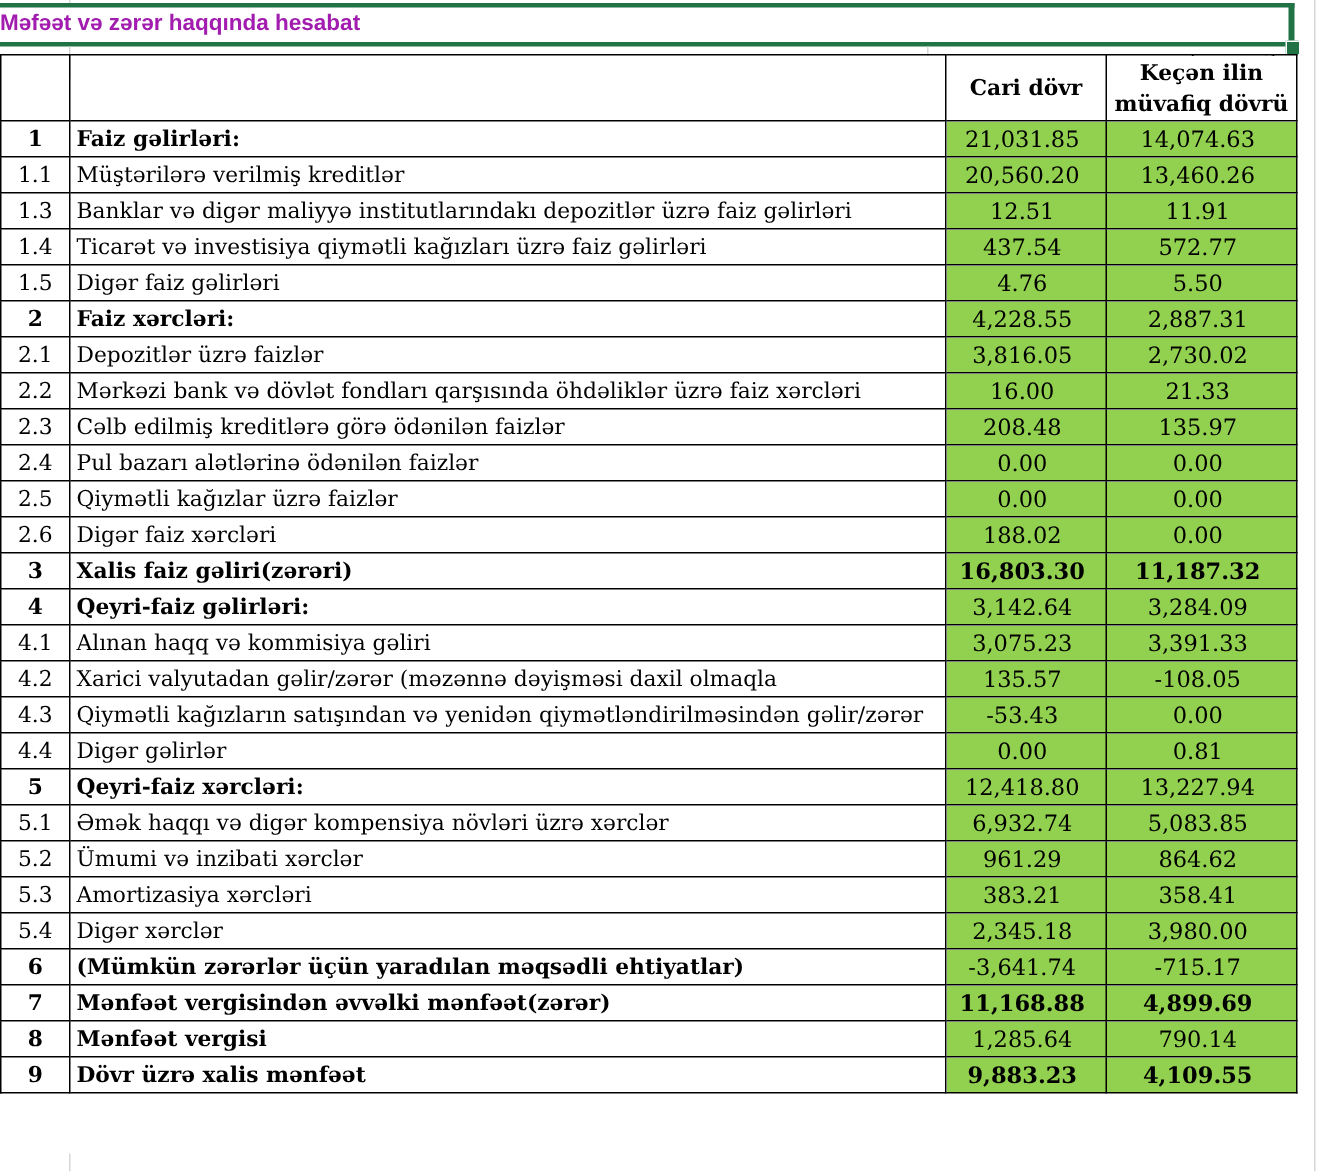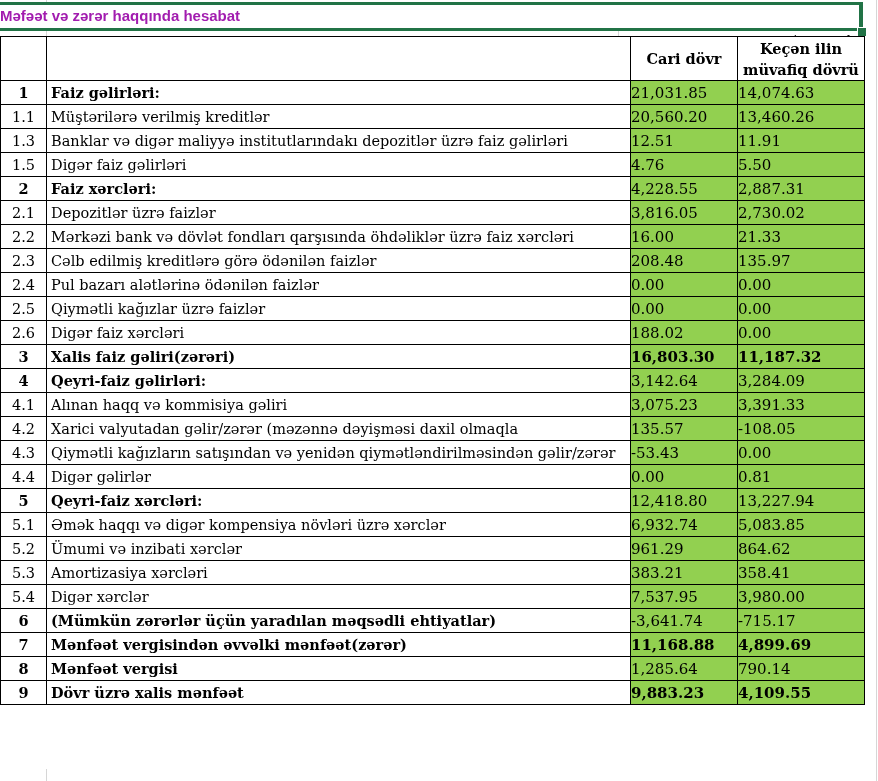--- a/index.html
+++ b/index.html
@@ -32,21 +32,21 @@
   table{
     position:absolute;top:36px;left:0;width:864px;
     border-collapse:collapse;table-layout:fixed;
   }
   td,th{border:1.5px solid #000;font-size:14.5px;color:#000;overflow:hidden;}
   thead th{height:43px;font-weight:bold;text-align:center;line-height:21px;background:#fff;padding:0 2px;}
   tbody tr{height:24px;}
   tbody td{padding:0;white-space:nowrap;}
   .rowno{text-align:center;font-size:14.5px;}
   .desc{padding-left:4px;}
-  .num{background:#92D050;text-align:left;padding-right:5px;font-size:15px;}
+  .num{background:#92D050;text-align:center;padding-right:5px;font-size:15px;}
   .b{font-weight:bold;}
 </style>
 </head>
 <body>
 
 <div class="sel-h" id="sel-top"></div>
 <div class="sel-h" id="sel-bottom"></div>
 <div id="sel-right"></div>
 <div id="fill-handle"></div>
 
@@ -88,20 +88,26 @@
     <td class="num">20,560.20</td>
     <td class="num">13,460.26</td>
   </tr>
       <tr>
     <td class="rowno">1.3</td>
     <td class="desc">Banklar və digər maliyyə institutlarındakı depozitlər üzrə faiz gəlirləri</td>
     <td class="num">12.51</td>
     <td class="num">11.91</td>
   </tr>
       <tr>
+    <td class="rowno">1.4</td>
+    <td class="desc">Ticarət və investisiya qiymətli kağızları üzrə faiz gəlirləri</td>
+    <td class="num">437.54</td>
+    <td class="num">572.77</td>
+  </tr>
+      <tr>
     <td class="rowno">1.5</td>
     <td class="desc">Digər faiz gəlirləri</td>
     <td class="num">4.76</td>
     <td class="num">5.50</td>
   </tr>
       <tr>
     <td class="rowno b">2</td>
     <td class="desc b">Faiz xərcləri:</td>
     <td class="num">4,228.55</td>
     <td class="num">2,887.31</td>
@@ -198,21 +204,21 @@
   </tr>
       <tr>
     <td class="rowno">5.3</td>
     <td class="desc">Amortizasiya xərcləri</td>
     <td class="num">383.21</td>
     <td class="num">358.41</td>
   </tr>
       <tr>
     <td class="rowno">5.4</td>
     <td class="desc">Digər xərclər</td>
-    <td class="num">7,537.95</td>
+    <td class="num">2,345.18</td>
     <td class="num">3,980.00</td>
   </tr>
       <tr>
     <td class="rowno b">6</td>
     <td class="desc b">(Mümkün zərərlər üçün yaradılan məqsədli ehtiyatlar)</td>
     <td class="num">-3,641.74</td>
     <td class="num">-715.17</td>
   </tr>
       <tr>
     <td class="rowno b">7</td>

